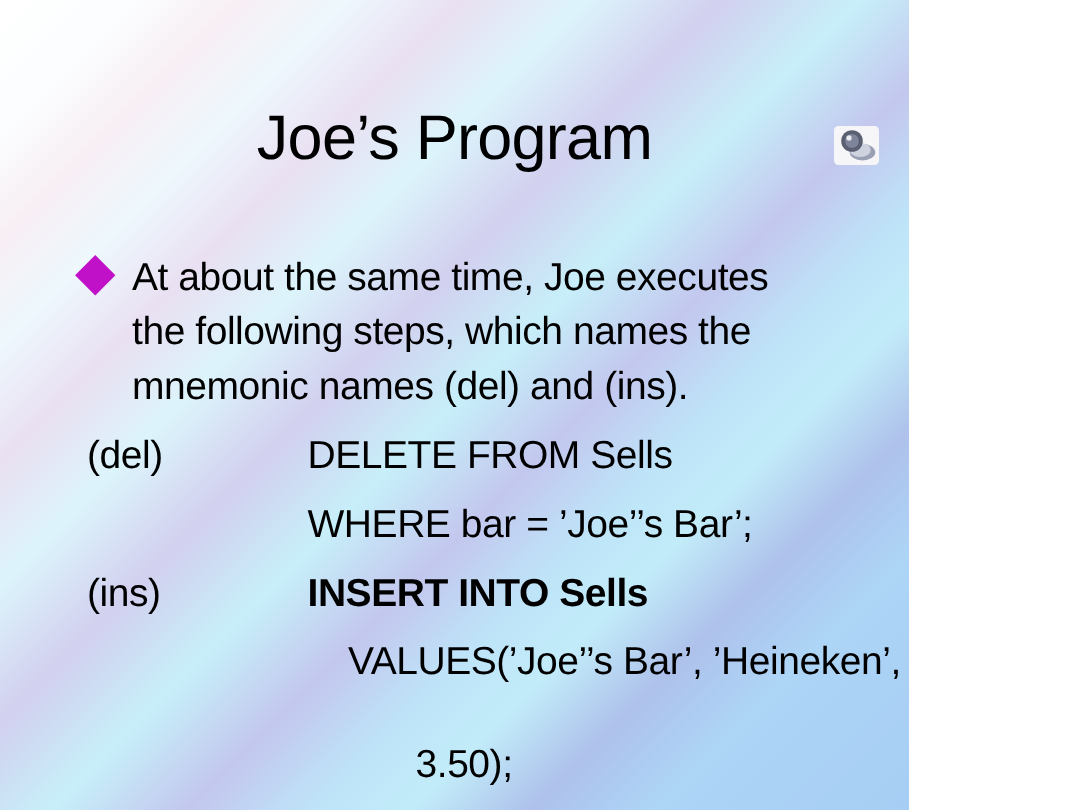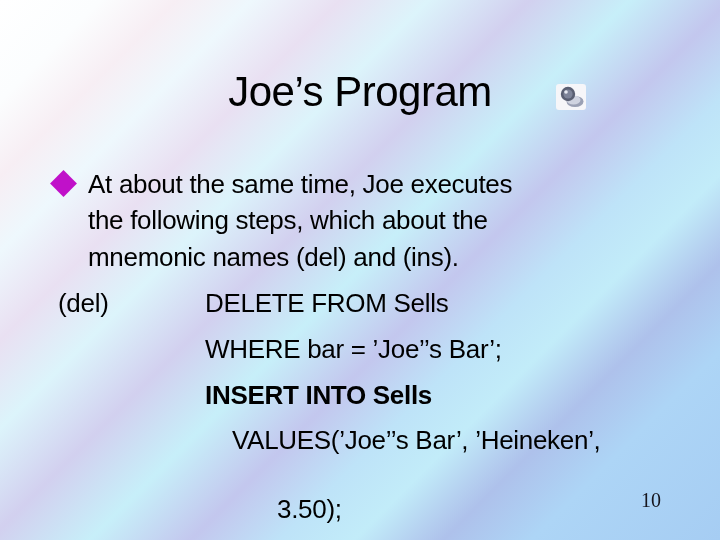--- a/index.html
+++ b/index.html
@@ -1,21 +1,21 @@
 <!DOCTYPE html>
 <html><head>
 <meta charset="utf-8">
 <style>
   html, body { margin: 0; padding: 0; }
   body {
     width: 720px; height: 540px; overflow: hidden;
     font-family: "Liberation Sans", sans-serif;
   }
   .slide {
-    position: relative; width: 720px; height: 540px; overflow: hidden;
+    position: relative; width: 606px; height: 540px; overflow: hidden;
     background: linear-gradient(135deg,
       #ffffff 0%,
       #fbfdfe 8%,
       #f7eef4 14%,
       #eef8fd 20%,
       #e9e0f2 27%,
       #dcf4fb 34%,
       #d2d0ef 42%,
       #c7eff9 50%,
       #c3c7ee 58%,
@@ -73,26 +73,27 @@
       <ellipse cx="17.5" cy="16" rx="7" ry="4.6" fill="#cfd3e0"></ellipse>
       <circle cx="12" cy="10" r="7.2" fill="#5a5f72"></circle>
       <circle cx="12" cy="10" r="4.6" fill="#7e8499"></circle>
       <circle cx="10" cy="8" r="1.8" fill="#e8eaf2"></circle>
     </svg>
   </div>
 
   <div class="diamond"></div>
 
   <div class="line l1">At about the same time, Joe executes</div>
-  <div class="line l2">the following steps, which about the</div>
+  <div class="line l2">the following steps, which names the</div>
   <div class="line ldel">(del)</div>
 
   <div class="line l3">mnemonic names (del) and (ins).</div>
   <div class="line c1">DELETE FROM Sells</div>
   <div class="line c2">WHERE bar = ’Joe’’s Bar’;</div>
 
+  <div class="line lins">(ins)</div>
   <div class="line c3">INSERT INTO Sells</div>
   <div class="line c4">VALUES(’Joe’’s Bar’, ’Heineken’,</div>
   <div class="line c5">3.50);</div>
 
   <div class="pagenum">10</div>
 
 </div>
 
 </body></html>

